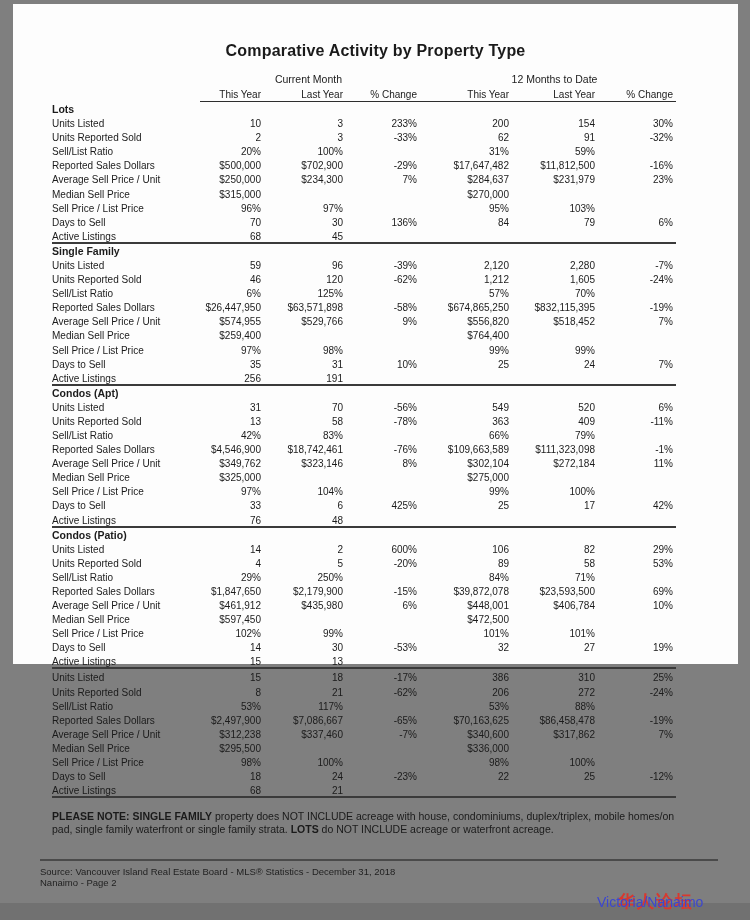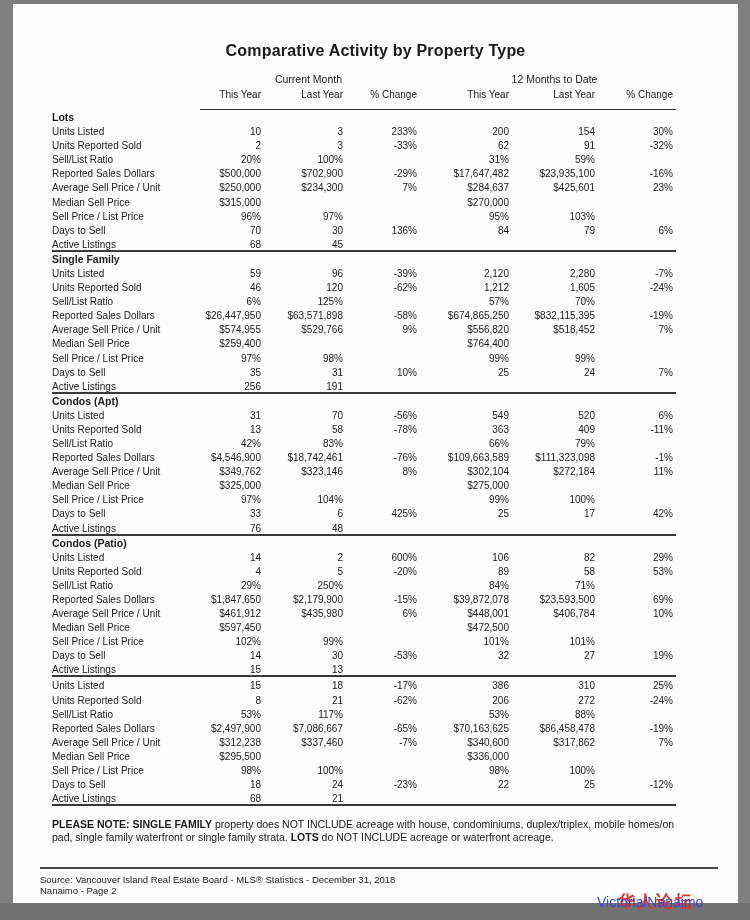--- a/index.html
+++ b/index.html
@@ -7,21 +7,21 @@
     width: 750px; height: 920px;
     background: #7f7f7f;
     font-family: "Liberation Sans", sans-serif;
     position: relative;
     overflow: hidden;
     color: #1a1a1a;
   }
   .paper {
     position: absolute;
     left: 13px; top: 4px;
-    width: 725px; height: 916px;
+    width: 725px; height: 660px;
     background: #fdfdfd;
     z-index: 1;
   }
   .page-title {
     margin-top: 38px;
     text-align: center;
     font-size: 16px;
     font-weight: bold;
     letter-spacing: 0.2px;
   }
@@ -44,21 +44,21 @@
     text-align: center;
     height: 15px;
     padding-bottom: 2px;
   }
   tr.group-row th.g2 { text-indent: 16px; }
   tr.cols-row th {
     font-weight: normal;
     text-align: right;
     height: 13px;
     border-bottom: 1.5px solid #2e2e2e;
-    padding-bottom: 9px;
+    padding-bottom: 1px;
   }
   tr.cols-row th.lblh { border-bottom: none; }
   tbody td { height: 14.1px; }
   tr.section-row td {
     font-weight: bold;
     font-size: 10.5px;
     height: 13px;
   }
   tr.section-end td { border-bottom: 2px solid #3a3a3a; }
   td.num { text-align: right; }
@@ -168,30 +168,30 @@
           <td class="num">31%</td>
           <td class="num">59%</td>
           <td class="num"></td>
         </tr>
         <tr>
           <td class="lbl">Reported Sales Dollars</td>
           <td class="num">$500,000</td>
           <td class="num">$702,900</td>
           <td class="num">-29%</td>
           <td class="num">$17,647,482</td>
-          <td class="num">$23,935,100</td>
+          <td class="num">$11,812,500</td>
           <td class="num">-16%</td>
         </tr>
         <tr>
           <td class="lbl">Average Sell Price / Unit</td>
           <td class="num">$250,000</td>
           <td class="num">$234,300</td>
           <td class="num">7%</td>
           <td class="num">$284,637</td>
-          <td class="num">$425,601</td>
+          <td class="num">$231,979</td>
           <td class="num">23%</td>
         </tr>
         <tr>
           <td class="lbl">Median Sell Price</td>
           <td class="num">$315,000</td>
           <td class="num"></td>
           <td class="num"></td>
           <td class="num">$270,000</td>
           <td class="num"></td>
           <td class="num"></td>

